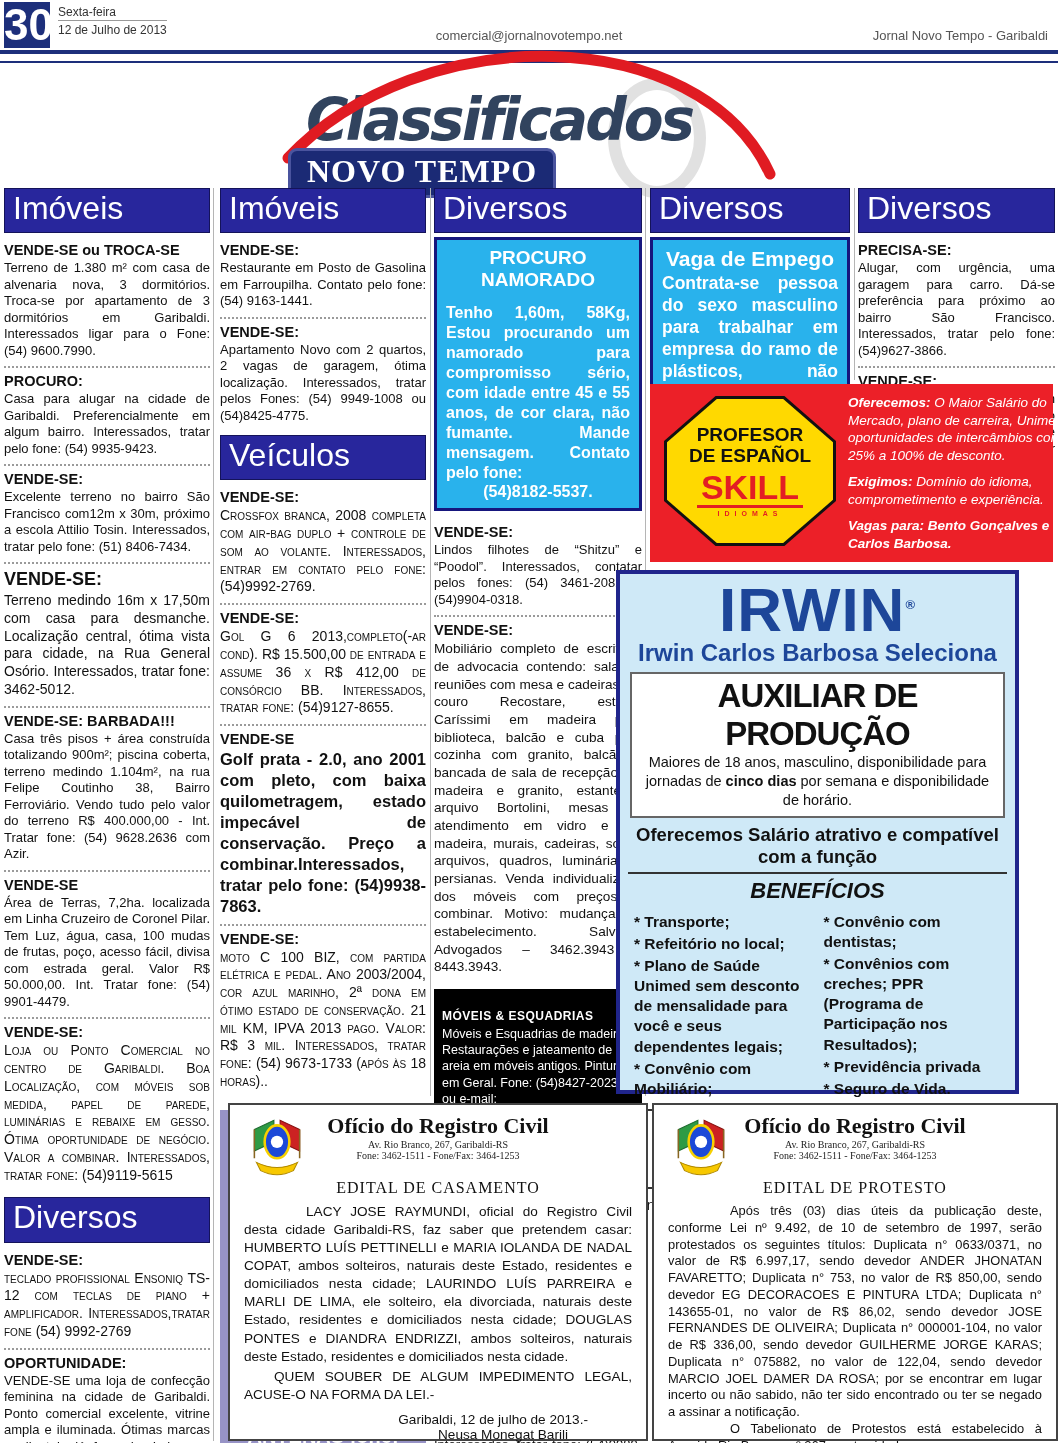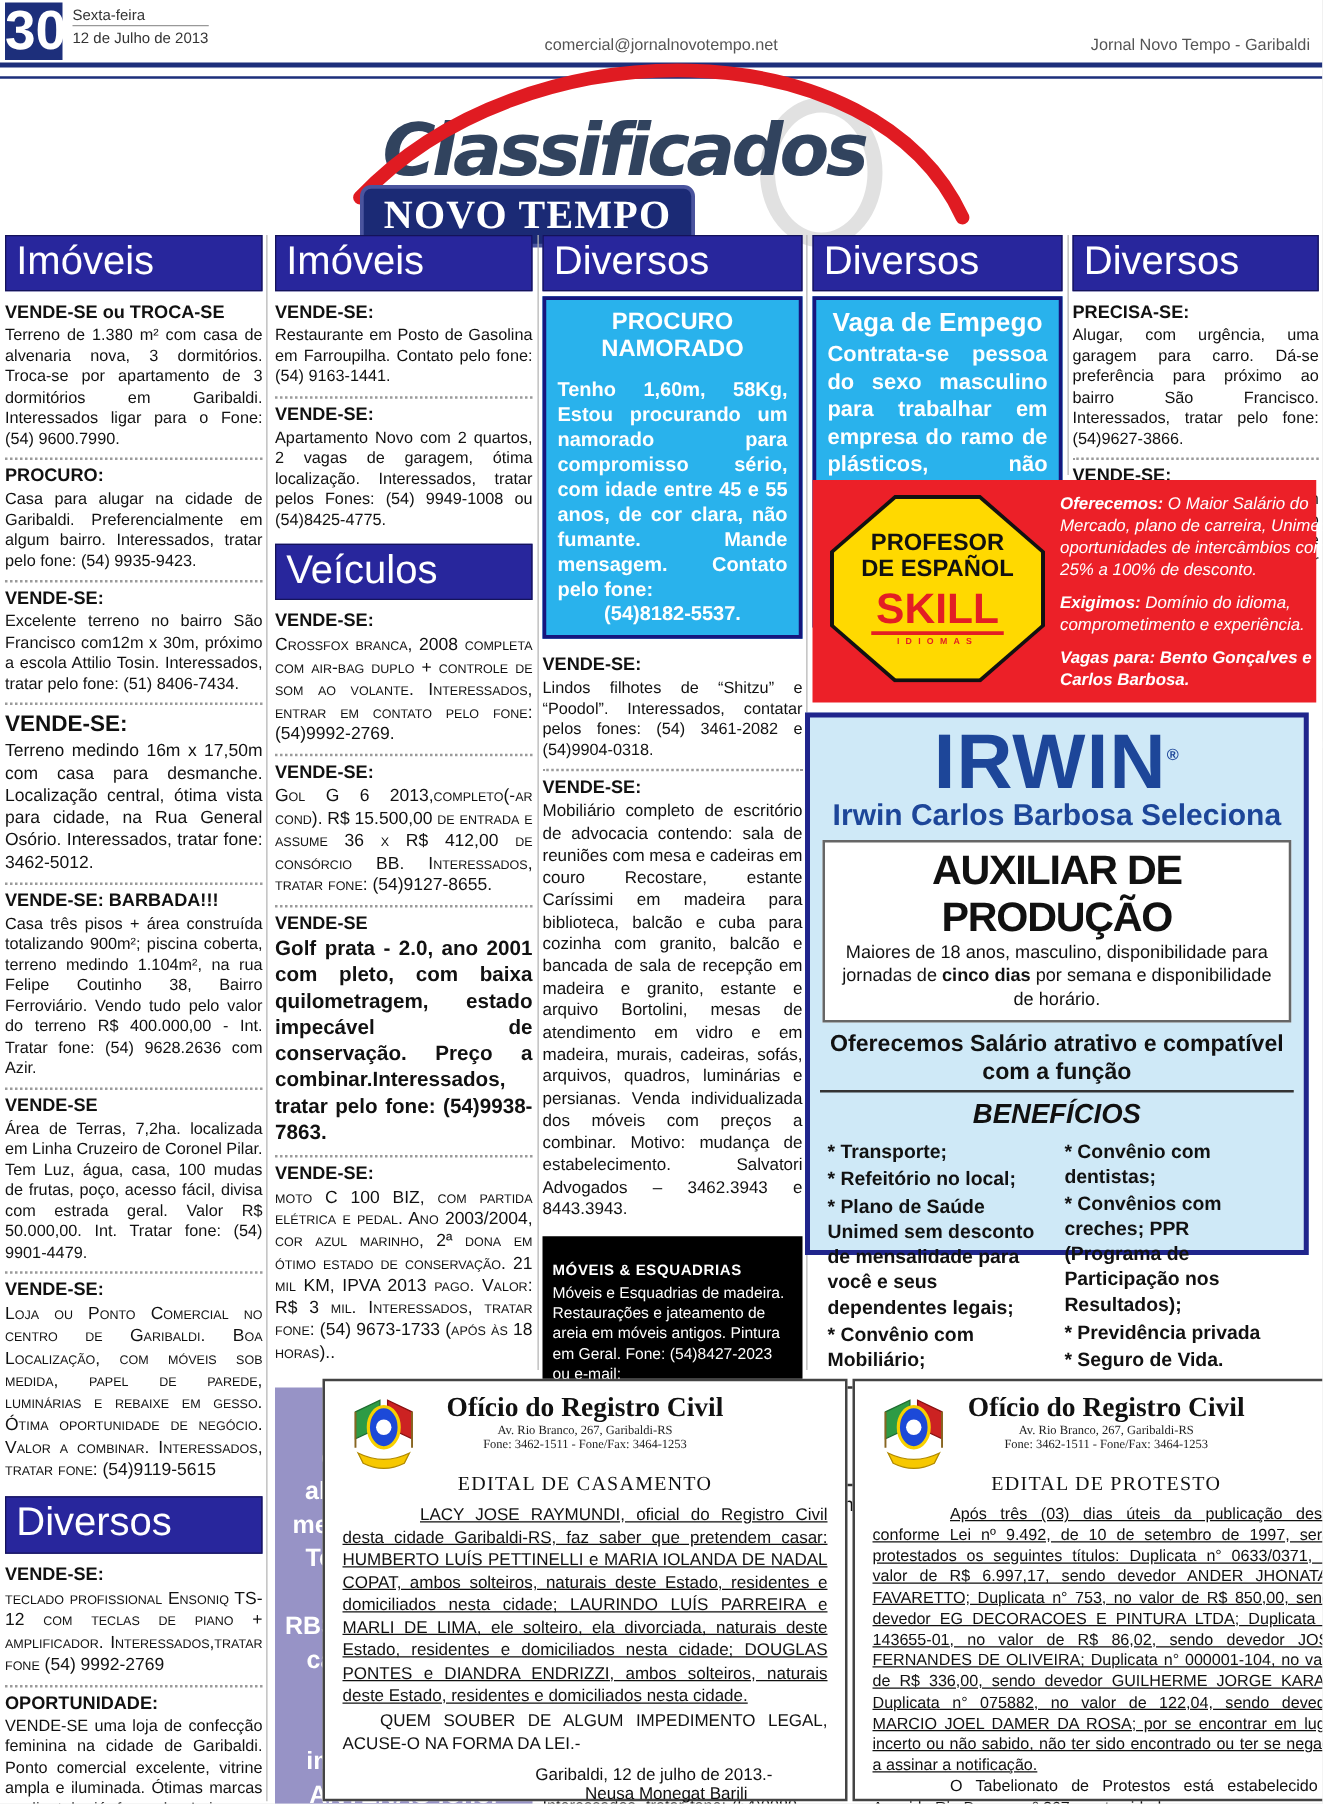--- a/index.html
+++ b/index.html
@@ -73,50 +73,50 @@
              clip-path:polygon(30% 0,70% 0,100% 30%,100% 70%,70% 100%,30% 100%,0 70%,0 30%);}
   .oct-l{font-weight:bold;font-size:19px;color:#111;line-height:1.1;}
   .skillword{color:#e31e24;font-weight:bold;font-size:34px;line-height:1;margin-top:3px;
              border-bottom:3px solid #e31e24;padding:0 4px 1px;}
   .idiomas{color:#e31e24;font-size:7px;font-weight:bold;letter-spacing:5px;margin-top:2px;}
   .skillright{flex:1;color:#fff;font-style:italic;padding:10px 12px 6px 8px;font-size:13.5px;line-height:1.3;}
   .skillright p{margin:0 0 9px;}
   .skillright .cv{font-size:16.5px;font-weight:bold;margin-bottom:0;}
 
   
-  .irwin{position:absolute;left:644px;top:570px;width:403px;height:434px;background:#cfe9f7;
+  .irwin{position:absolute;left:616px;top:570px;width:403px;height:524px;background:#cfe9f7;
          border:4px solid #20258c;box-sizing:border-box;padding:4px 8px;text-align:center;}
   .irwin-brand{color:#1d4699;font-size:62px;font-weight:bold;line-height:1.02;letter-spacing:1px;}
   .irwin-brand sup{font-size:13px;}
   .irwin-sub{color:#1d4699;font-size:24px;font-weight:bold;margin-top:-2px;}
   .jobbox{background:#fff;border:2px solid #666;margin:5px 2px;padding:3px 4px 6px;}
   .jobtitle{font-size:33px;font-weight:bold;letter-spacing:-1px;}
   .jobdesc{font-size:14.5px;line-height:1.3;}
   .salary{font-size:18.5px;font-weight:bold;border-bottom:2px solid #333;padding-bottom:4px;margin:6px 0 4px;}
   .bentitle{font-size:22px;font-weight:bold;font-style:italic;margin:2px 0 8px;}
   .bens{display:flex;text-align:left;font-weight:bold;font-size:15.5px;line-height:1.3;}
   .bcol{flex:1;padding:0 2px 0 6px;}
   .bcol div{margin-bottom:2px;}
   .special{border-top:2px solid #333;border-bottom:2px solid #333;font-weight:bold;font-size:18px;
            padding:4px 2px;margin:8px 0 6px;line-height:1.25;}
   .instr{font-size:15.5px;line-height:1.3;}
   .iemail{color:#2b6cb8;font-size:23px;margin-top:9px;}
 
   
   .regbox{position:absolute;top:1103px;background:#fff;border:2px solid #444;box-sizing:border-box;
-          padding:8px 14px;margin-left:30px;}
+          padding:8px 14px;}
   #casamento{left:228px;width:420px;height:338px;}
   #protesto{left:652px;width:406px;height:338px;}
   .reghead{position:relative;text-align:center;min-height:58px;}
   .crest{position:absolute;left:2px;top:0;width:62px;height:72px;}
   .regoffice{font-family:"Liberation Serif",serif;font-size:22px;font-weight:bold;}
   .regaddr,.regphone{font-family:"Liberation Serif",serif;font-size:10px;color:#222;}
   .regtitle{font-family:"Liberation Serif",serif;font-size:16px;letter-spacing:1px;
             text-align:center;margin:8px 0 6px;}
-  .regbody{font-size:13.6px;line-height:1.33;text-align:justify;text-indent:62px;margin:0;text-decoration:underline;}
+  .regbody{font-size:13.6px;line-height:1.33;text-align:justify;text-indent:62px;margin:0;}
   #protesto .regbody{font-size:12.9px;line-height:1.3;}
   .regwarn{font-size:13.6px;line-height:1.33;text-indent:30px;margin:2px 0 0;text-align:justify;}
   .regbody2{font-size:12.9px;line-height:1.3;text-indent:62px;margin:0;text-align:justify;}
   .regdate{font-size:13.6px;text-align:right;padding-right:44px;margin-top:8px;}
   .regsig{font-size:13.6px;text-align:right;padding-right:64px;}
   .regrole{font-size:13.6px;text-align:right;padding-right:44px;}
 </style>
 </head>
 <body>
 

